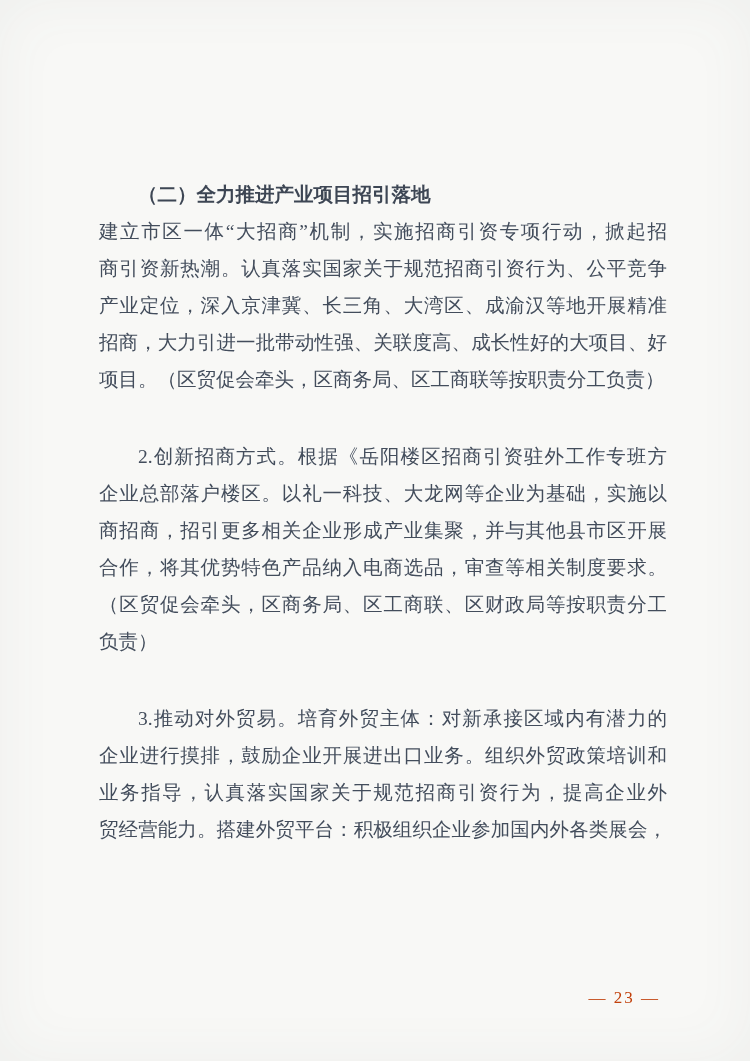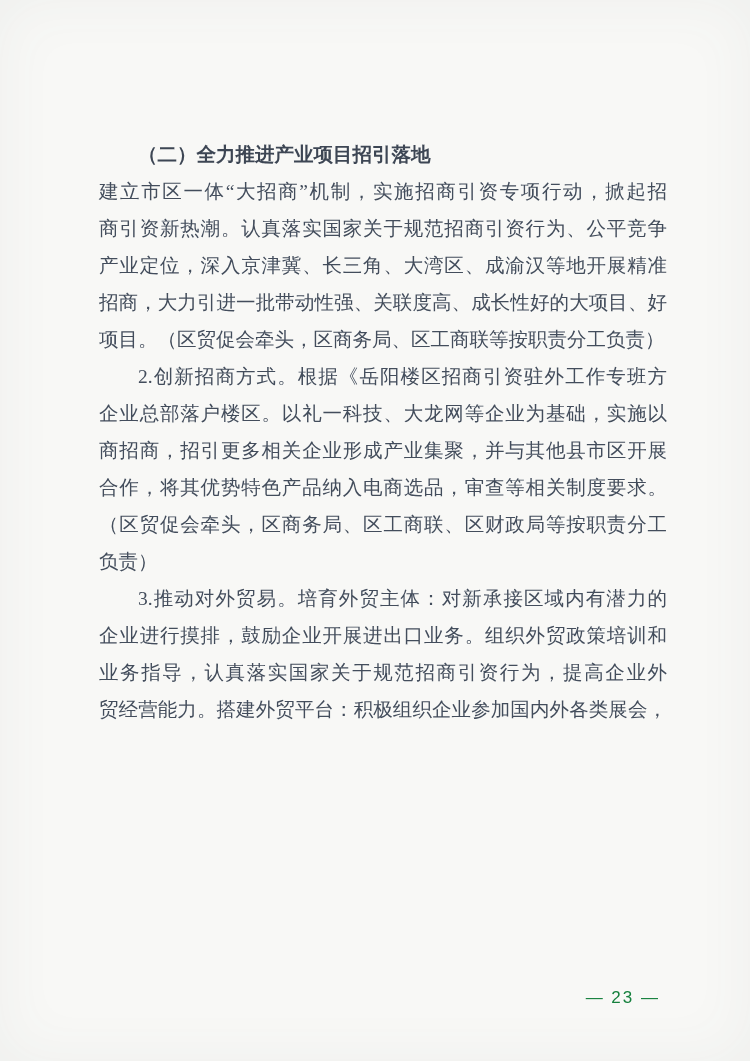--- a/index.html
+++ b/index.html
@@ -36,33 +36,34 @@
     text-align: left;
   }
   .line.justify {
     white-space: normal;
     text-align: justify;
     text-align-last: justify;
     text-justify: inter-character;
   }
   .line.indent {
     padding-left: 39px;
+    margin-top: 40px;
   }
   .line.heading {
     font-weight: bold;
     color: #3d4654;
   }
   .page-number {
     position: absolute;
     top: 988px;
     right: 90px;
     font-size: 17px;
-    color: #15803d;
+    color: #c2410c;
     letter-spacing: 2px;
-    font-family: Liberation Sans, sans-serif;
+    font-family: Liberation Serif, serif;
   }
 </style>
 </head>
 <body style="background: rgb(248, 248, 246);">
 
 <div class="page">
   <div class="text-block" style="color: rgb(67, 77, 92);">
       <div class="line heading indent">（二）全力推进产业项目招引落地</div>
       <div class="line justify">建立市区一体“大招商”机制，实施招商引资专项行动，掀起招</div>
       <div class="line justify">商引资新热潮。认真落实国家关于规范招商引资行为、公平竞争</div>

